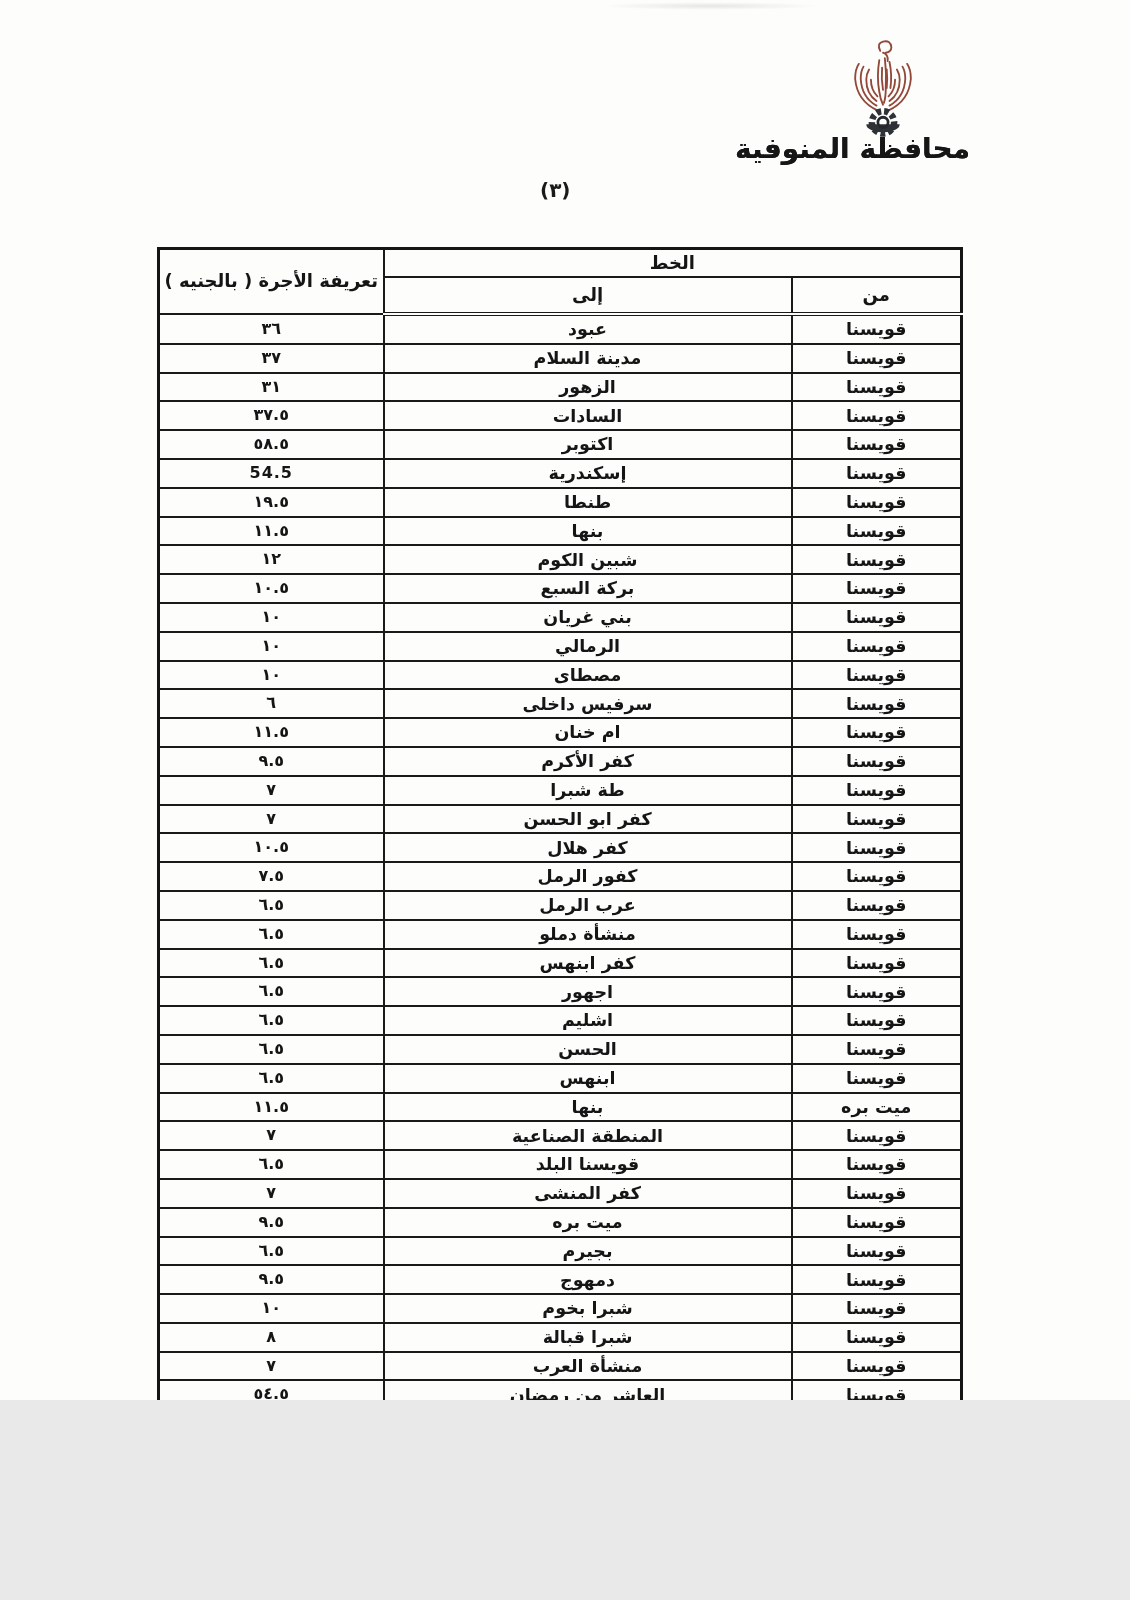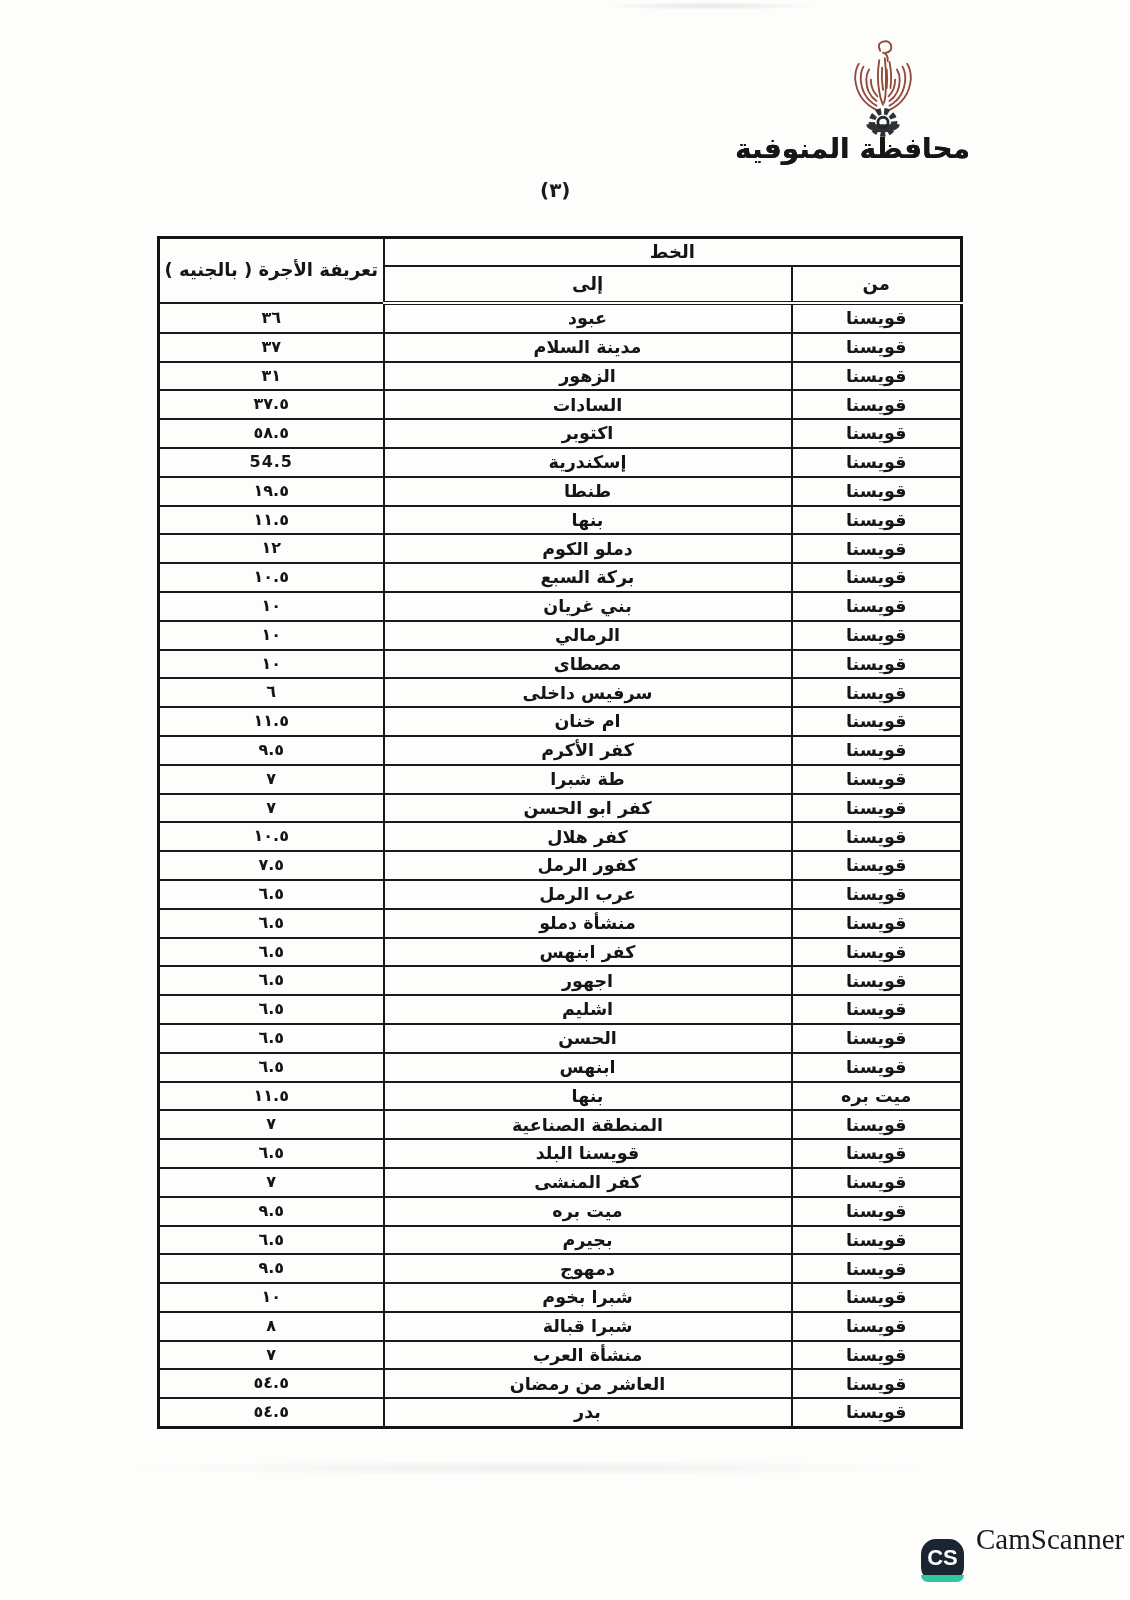--- a/index.html
+++ b/index.html
@@ -1,17 +1,17 @@
 <!DOCTYPE html>
 <html lang="ar"><head>
 <meta charset="utf-8">
 <style>
   html,body{margin:0;padding:0;background:#e9e9e9;}
   .page{
-    position:relative;width:1130px;height:1600px;margin:0 auto;
+    position:relative;width:1130px;height:1400px;margin:0 auto;
     background:#fdfdfc;overflow:hidden;
     font-family:"DejaVu Sans",sans-serif;color:#111;
   }
   
   .emblem{position:absolute;left:845px;top:36px;width:76px;height:104px;}
   
   .gov-name{
     position:absolute;right:160px;top:132px;direction:rtl;
     font-size:28px;font-weight:700;letter-spacing:0px;color:#161616;
     text-shadow:0 0 .5px #161616;
@@ -20,21 +20,21 @@
     position:absolute;left:540px;top:178px;
     font-size:20px;font-weight:700;color:#1a1a1a;
   }
   .doc-title{
     position:absolute;right:164px;top:203px;direction:rtl;
     font-size:23px;font-weight:700;color:#141414;
     text-shadow:0 0 .5px #141414;
   }
   
   table.fares{
-    position:absolute;left:157px;top:236px;width:803px;
+    position:absolute;left:157px;top:247px;width:803px;
     border-collapse:collapse;table-layout:fixed;
     direction:rtl;
   }
   table.fares col.c-from{width:170px;}
   table.fares col.c-to{width:408px;}
   table.fares col.c-fare{width:225px;}
   table.fares th,table.fares td{
     border:2px solid #1a1a1a;padding:0;margin:0;
     text-align:center;vertical-align:middle;
     font-weight:700;color:#151515;line-height:1.05;
@@ -167,21 +167,21 @@
   </tr>
 
   <tr>
     <td class="td-from">قويسنا</td>
     <td class="td-to">بنها</td>
     <td class="td-fare">١١.٥</td>
   </tr>
 
   <tr>
     <td class="td-from">قويسنا</td>
-    <td class="td-to">دملو الكوم</td>
+    <td class="td-to">شبين الكوم</td>
     <td class="td-fare">١٢</td>
   </tr>
 
   <tr>
     <td class="td-from">قويسنا</td>
     <td class="td-to">بركة السبع</td>
     <td class="td-fare">١٠.٥</td>
   </tr>
 
   <tr>

